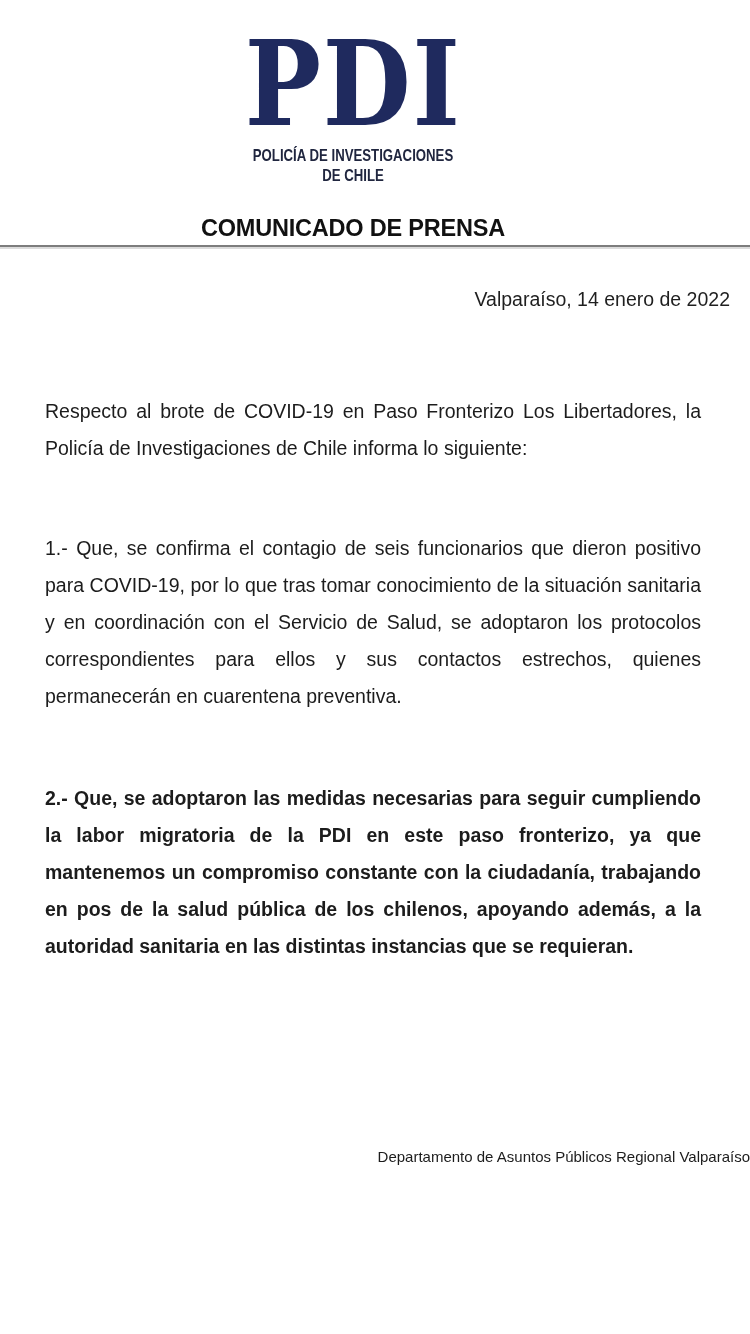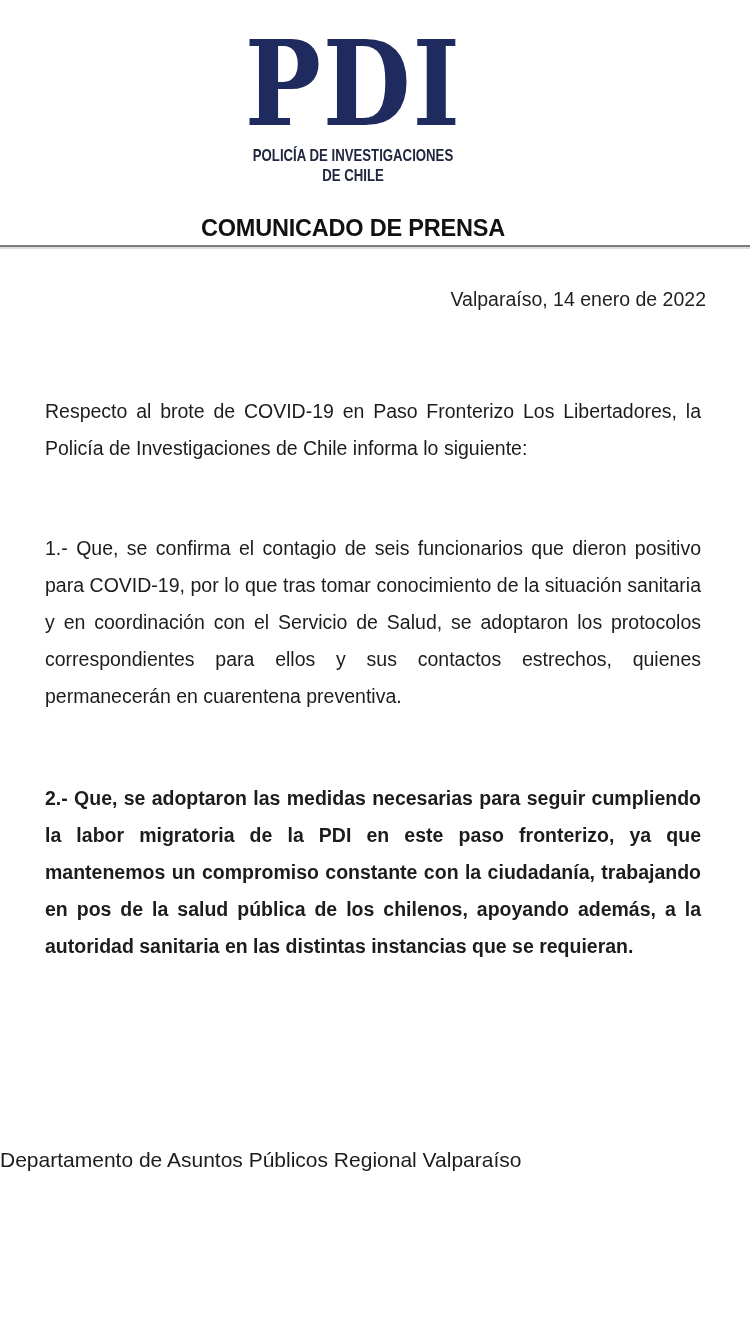--- a/index.html
+++ b/index.html
@@ -55,42 +55,42 @@
     margin-top:3px;
     height:2px;
     background:#7d7d7d;
     box-shadow:0 2px 0 #dcdcdc;
     width:750px;
   }
 
   
   .dateline {
     margin-top:40px;
-    padding-right:44px;
+    padding-right:20px;
     text-align:right;
     font-size:19.5px;
     line-height:24px;
   }
   .body-par {
     margin:0 49px 0 45px;
     font-size:19.5px;
     line-height:37px;
     text-align:justify;
     color:#1c1c1c;
   }
   .par-intro   { margin-top:82px; }
   .par-point1  { margin-top:63px; }
   .par-point2  { margin-top:65px;font-weight:bold; }
 
   .doc-footer {
     position:absolute;
     left:0; right:0;
     top:1148px;
-    text-align:left;
-    font-size:21px;
+    text-align:right;
+    font-size:15px;
     color:#1c1c1c;
   }
 </style>
 </head>
 <body>
 
 <div class="page">
 
   <div class="logo-wrap">
     <div class="pdi-logo">PDI</div>

